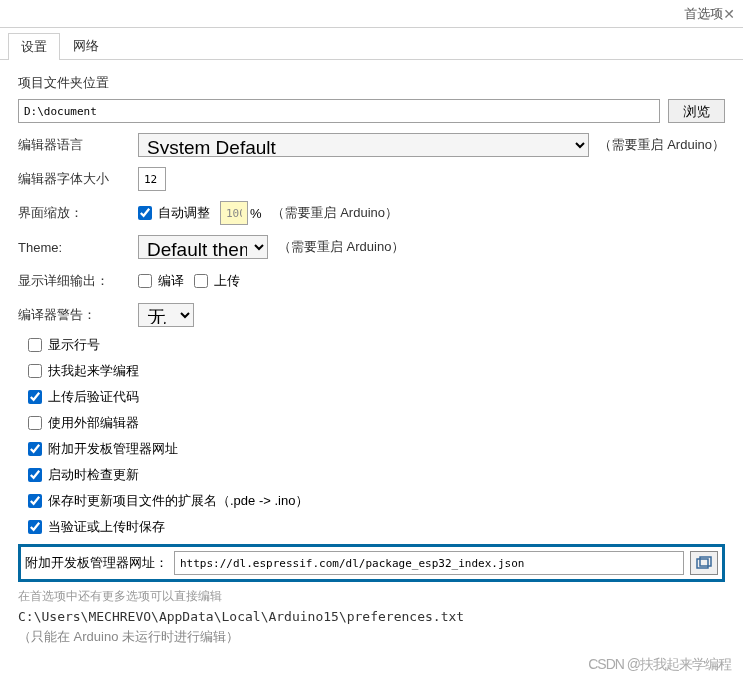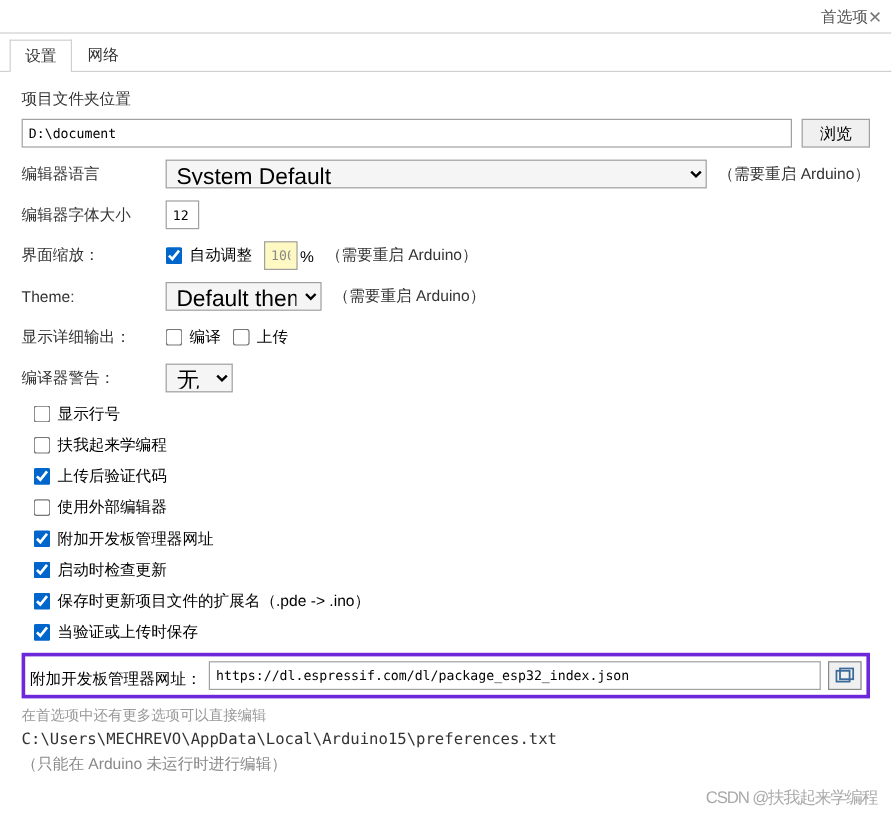--- a/index.html
+++ b/index.html
@@ -100,24 +100,24 @@
     .section-label {
       margin-bottom: 6px;
       color: #333;
     }
     .num-input {
       width: 28px;
       text-align: left;
     }
     .pct { margin-left: 2px; margin-right: 10px; }
     .highlight-box {
-      border: 3px solid #6d28d9;
+      border: 3px solid #0369a1;
       padding: 4px;
       display: flex;
-      align-items: flex-end;
+      align-items: center;
       margin-top: 6px;
       margin-bottom: 6px;
     }
     .highlight-box .label-wide { white-space: nowrap; }
     .url-input {
       flex: 1;
       font-family: Consolas, monospace;
     }
     .icon-btn {
       width: 28px;

